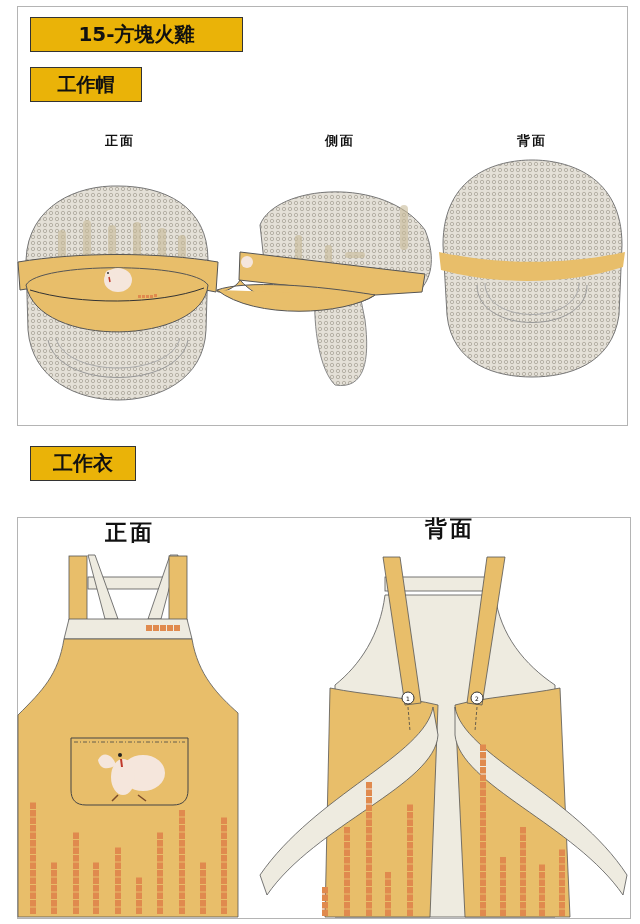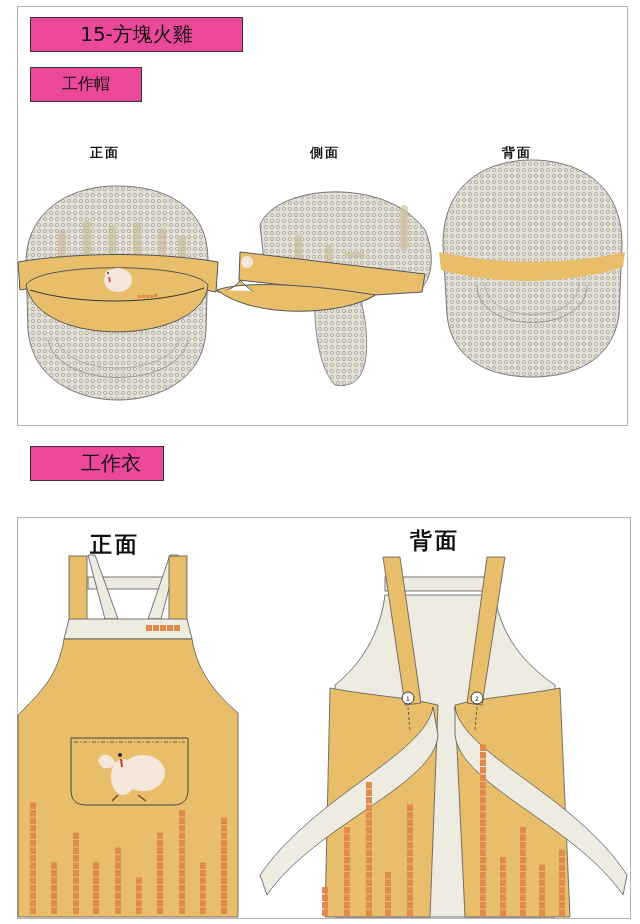--- a/index.html
+++ b/index.html
@@ -1,30 +1,30 @@
 <!DOCTYPE html>
 <html><head>
 <meta charset="utf-8">
 <style>
   html,body{margin:0;padding:0;background:#fff;}
   body{width:640px;height:924px;position:relative;overflow:hidden;font-family:"DejaVu Sans","Liberation Sans",sans-serif;color:#111;}
   .frame{position:absolute;border:1px solid #b4b4b4;background:#fff;}
-  .label-box{position:absolute;border:1.5px solid #333;background:#ec4899;display:flex;align-items:center;justify-content:center;font-weight:normal;}
-  .view-label{position:absolute;font-size:13px;font-weight:bold;letter-spacing:2px;text-align:left;margin-top:12px;}
+  .label-box{position:absolute;border:1.5px solid #333;background:#eab308;display:flex;align-items:center;justify-content:center;font-weight:bold;}
+  .view-label{position:absolute;font-size:13px;font-weight:bold;letter-spacing:2px;text-align:center;}
   .view-label.big{font-size:22px;font-weight:bold;letter-spacing:3px;}
   svg{position:absolute;overflow:visible;}
 </style>
 </head>
 <body>
 
 <div class="label-box" style="left:30px;top:17px;width:211px;height:33px;font-size:20px;">15-方塊火雞</div>
 
 <div class="frame" style="left:17px;top:6px;width:609px;height:418px;border-left-color:#b4b4b4;"></div>
 <div class="label-box" style="left:30px;top:17px;width:211px;height:33px;font-size:20px;">15-方塊火雞</div>
-<div class="label-box" style="left:30px;top:67px;width:110px;height:33px;font-size:16px;">工作帽</div>
+<div class="label-box" style="left:30px;top:67px;width:110px;height:33px;font-size:19px;">工作帽</div>
 
 <div class="view-label" style="left:90px;top:132px;width:60px;">正面</div>
 <div class="view-label" style="left:310px;top:132px;width:60px;">側面</div>
 <div class="view-label" style="left:502px;top:132px;width:60px;">背面</div>
 
 <svg width="0" height="0" style="position:absolute">
   <defs>
     <pattern id="mesh" width="6" height="6" patternUnits="userSpaceOnUse">
       <rect width="6" height="6" fill="#E4E0D7"></rect>
       <circle cx="3" cy="3" r="1.7" fill="none" stroke="#A9A498" stroke-width="0.8"></circle>
@@ -77,21 +77,21 @@
   <circle cx="32" cy="92" r="6" fill="#F5E6DC"></circle>
 </svg>
 
 <svg style="left:437px;top:155px;" width="190" height="225" viewBox="0 0 190 225">
   <path d="M6 90 C 6 20, 60 5, 95 5 C 130 5, 185 20, 185 90 L 182 160 C 175 210, 130 222, 95 222 C 60 222, 15 210, 10 160 Z" fill="url(#mesh)" stroke="#777" stroke-width="1"></path>
   <path d="M40 130 C 40 180, 150 180, 150 130" fill="none" stroke="#999" stroke-width="1"></path>
   <path d="M48 128 C 48 170, 142 170, 142 128" fill="none" stroke="#aaa" stroke-width="1"></path>
   <path d="M2 97 C 60 110, 130 110, 188 97 L 186 112 C 130 130, 60 130, 4 115 Z" fill="#E8BE6A"></path>
 </svg>
 
-<div class="label-box" style="left:30px;top:446px;width:104px;height:33px;font-size:20px;padding-left:28px;">工作衣</div>
+<div class="label-box" style="left:30px;top:446px;width:104px;height:33px;font-size:20px;">工作衣</div>
 
 <div class="frame" style="left:17px;top:517px;width:612px;height:400px;"></div>
 
 <div class="view-label big" style="left:90px;top:518px;width:80px;">正面</div>
 <div class="view-label big" style="left:410px;top:514px;width:80px;">背面</div>
 
 <svg style="left:18px;top:555px;" width="225" height="362" viewBox="0 0 225 362">
   <rect x="70" y="22" width="90" height="12" fill="#EEEBE0" stroke="#555" stroke-width="0.8"></rect>
   <path d="M70 0 L 77 0 L 100 64 L 87 64 Z" fill="#EEEBE0" stroke="#555" stroke-width="0.8"></path>
   <path d="M160 0 L 152 0 L 130 64 L 143 64 Z" fill="#EEEBE0" stroke="#555" stroke-width="0.8"></path>

